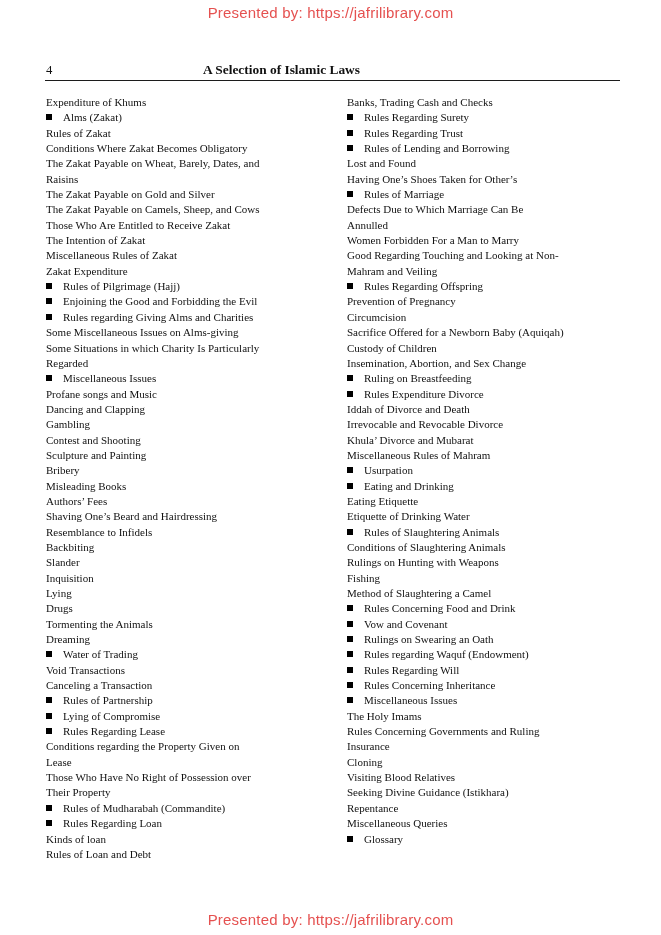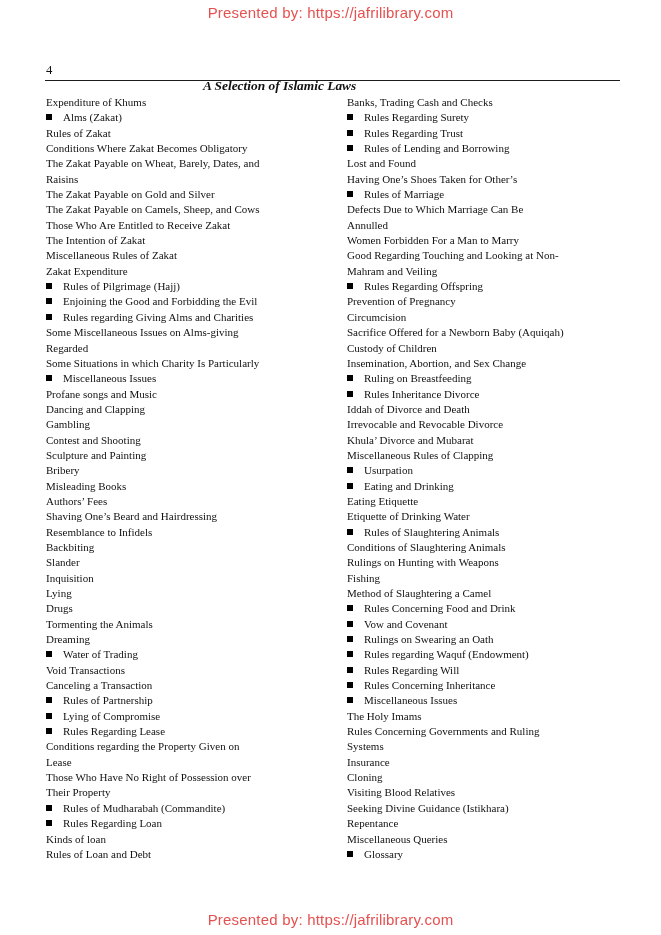--- a/index.html
+++ b/index.html
@@ -18,23 +18,23 @@
     font-size:15px;
     letter-spacing:0.2px;
   }
   .banner.top{top:4px;}
   .banner.bottom{top:911px;}
   .page-number{
     position:absolute;left:46px;top:63px;
     font-size:12.7px;
   }
   .running-title{
-    position:absolute;left:203px;top:78px;
+    position:absolute;left:203px;top:62px;
     font-size:13.4px;
-    font-weight:bold;font-style:italic;
+    font-weight:bold;
     white-space:nowrap;
   }
   .header-rule{
     position:absolute;left:45px;top:80px;
     width:575px;height:0;
     border-top:1.6px solid #1c1c1c;
   }
   .toc-col{
     position:absolute;top:95px;
     font-size:11px;
@@ -77,22 +77,22 @@
       <div class="toc-line"><span>The Zakat Payable on Gold and Silver</span></div>
       <div class="toc-line"><span>The Zakat Payable on Camels, Sheep, and Cows</span></div>
       <div class="toc-line"><span>Those Who Are Entitled to Receive Zakat</span></div>
       <div class="toc-line"><span>The Intention of Zakat</span></div>
       <div class="toc-line"><span>Miscellaneous Rules of Zakat</span></div>
       <div class="toc-line"><span>Zakat Expenditure</span></div>
       <div class="toc-line"><span class="bullet"></span><span>Rules of Pilgrimage (Hajj)</span></div>
       <div class="toc-line"><span class="bullet"></span><span>Enjoining the Good and Forbidding the Evil</span></div>
       <div class="toc-line"><span class="bullet"></span><span>Rules regarding Giving Alms and Charities</span></div>
       <div class="toc-line"><span>Some Miscellaneous Issues on Alms-giving</span></div>
+      <div class="toc-line"><span>Some Situations in which Charity Is Particularly</span></div>
       <div class="toc-line"><span>Regarded</span></div>
-      <div class="toc-line"><span>Some Situations in which Charity Is Particularly</span></div>
       <div class="toc-line"><span class="bullet"></span><span>Miscellaneous Issues</span></div>
       <div class="toc-line"><span>Profane songs and Music</span></div>
       <div class="toc-line"><span>Dancing and Clapping</span></div>
       <div class="toc-line"><span>Gambling</span></div>
       <div class="toc-line"><span>Contest and Shooting</span></div>
       <div class="toc-line"><span>Sculpture and Painting</span></div>
       <div class="toc-line"><span>Bribery</span></div>
       <div class="toc-line"><span>Misleading Books</span></div>
       <div class="toc-line"><span>Authors’ Fees</span></div>
       <div class="toc-line"><span>Shaving One’s Beard and Hairdressing</span></div>
@@ -133,44 +133,43 @@
       <div class="toc-line"><span>Women Forbidden For a Man to Marry</span></div>
       <div class="toc-line"><span>Good Regarding Touching and Looking at Non-</span></div>
       <div class="toc-line"><span>Mahram and Veiling</span></div>
       <div class="toc-line"><span class="bullet"></span><span>Rules Regarding Offspring</span></div>
       <div class="toc-line"><span>Prevention of Pregnancy</span></div>
       <div class="toc-line"><span>Circumcision</span></div>
       <div class="toc-line"><span>Sacrifice Offered for a Newborn Baby (Aquiqah)</span></div>
       <div class="toc-line"><span>Custody of Children</span></div>
       <div class="toc-line"><span>Insemination, Abortion, and Sex Change</span></div>
       <div class="toc-line"><span class="bullet"></span><span>Ruling on Breastfeeding</span></div>
-      <div class="toc-line"><span class="bullet"></span><span>Rules Inheritance Divorce</span></div>
+      <div class="toc-line"><span class="bullet"></span><span>Rules Expenditure Divorce</span></div>
       <div class="toc-line"><span>Iddah of Divorce and Death</span></div>
       <div class="toc-line"><span>Irrevocable and Revocable Divorce</span></div>
       <div class="toc-line"><span>Khula’ Divorce and Mubarat</span></div>
-      <div class="toc-line"><span>Miscellaneous Rules of Clapping</span></div>
+      <div class="toc-line"><span>Miscellaneous Rules of Mahram</span></div>
       <div class="toc-line"><span class="bullet"></span><span>Usurpation</span></div>
       <div class="toc-line"><span class="bullet"></span><span>Eating and Drinking</span></div>
       <div class="toc-line"><span>Eating Etiquette</span></div>
       <div class="toc-line"><span>Etiquette of Drinking Water</span></div>
       <div class="toc-line"><span class="bullet"></span><span>Rules of Slaughtering Animals</span></div>
       <div class="toc-line"><span>Conditions of Slaughtering Animals</span></div>
       <div class="toc-line"><span>Rulings on Hunting with Weapons</span></div>
       <div class="toc-line"><span>Fishing</span></div>
       <div class="toc-line"><span>Method of Slaughtering a Camel</span></div>
       <div class="toc-line"><span class="bullet"></span><span>Rules Concerning Food and Drink</span></div>
       <div class="toc-line"><span class="bullet"></span><span>Vow and Covenant</span></div>
       <div class="toc-line"><span class="bullet"></span><span>Rulings on Swearing an Oath</span></div>
       <div class="toc-line"><span class="bullet"></span><span>Rules regarding Waquf  (Endowment)</span></div>
       <div class="toc-line"><span class="bullet"></span><span>Rules Regarding Will</span></div>
       <div class="toc-line"><span class="bullet"></span><span>Rules Concerning Inheritance</span></div>
       <div class="toc-line"><span class="bullet"></span><span>Miscellaneous Issues</span></div>
       <div class="toc-line"><span>The Holy Imams</span></div>
       <div class="toc-line"><span>Rules Concerning Governments and Ruling</span></div>
-      <div class="toc-line"><span>Systems</span></div>
       <div class="toc-line"><span>Insurance</span></div>
       <div class="toc-line"><span>Cloning</span></div>
       <div class="toc-line"><span>Visiting Blood Relatives</span></div>
       <div class="toc-line"><span>Seeking Divine Guidance (Istikhara)</span></div>
       <div class="toc-line"><span>Repentance</span></div>
       <div class="toc-line"><span>Miscellaneous Queries</span></div>
       <div class="toc-line"><span class="bullet"></span><span>Glossary</span></div>
     </div>
 
   <div class="banner bottom" style="color: rgb(229, 81, 80);">Presented by: https://jafrilibrary.com</div>

